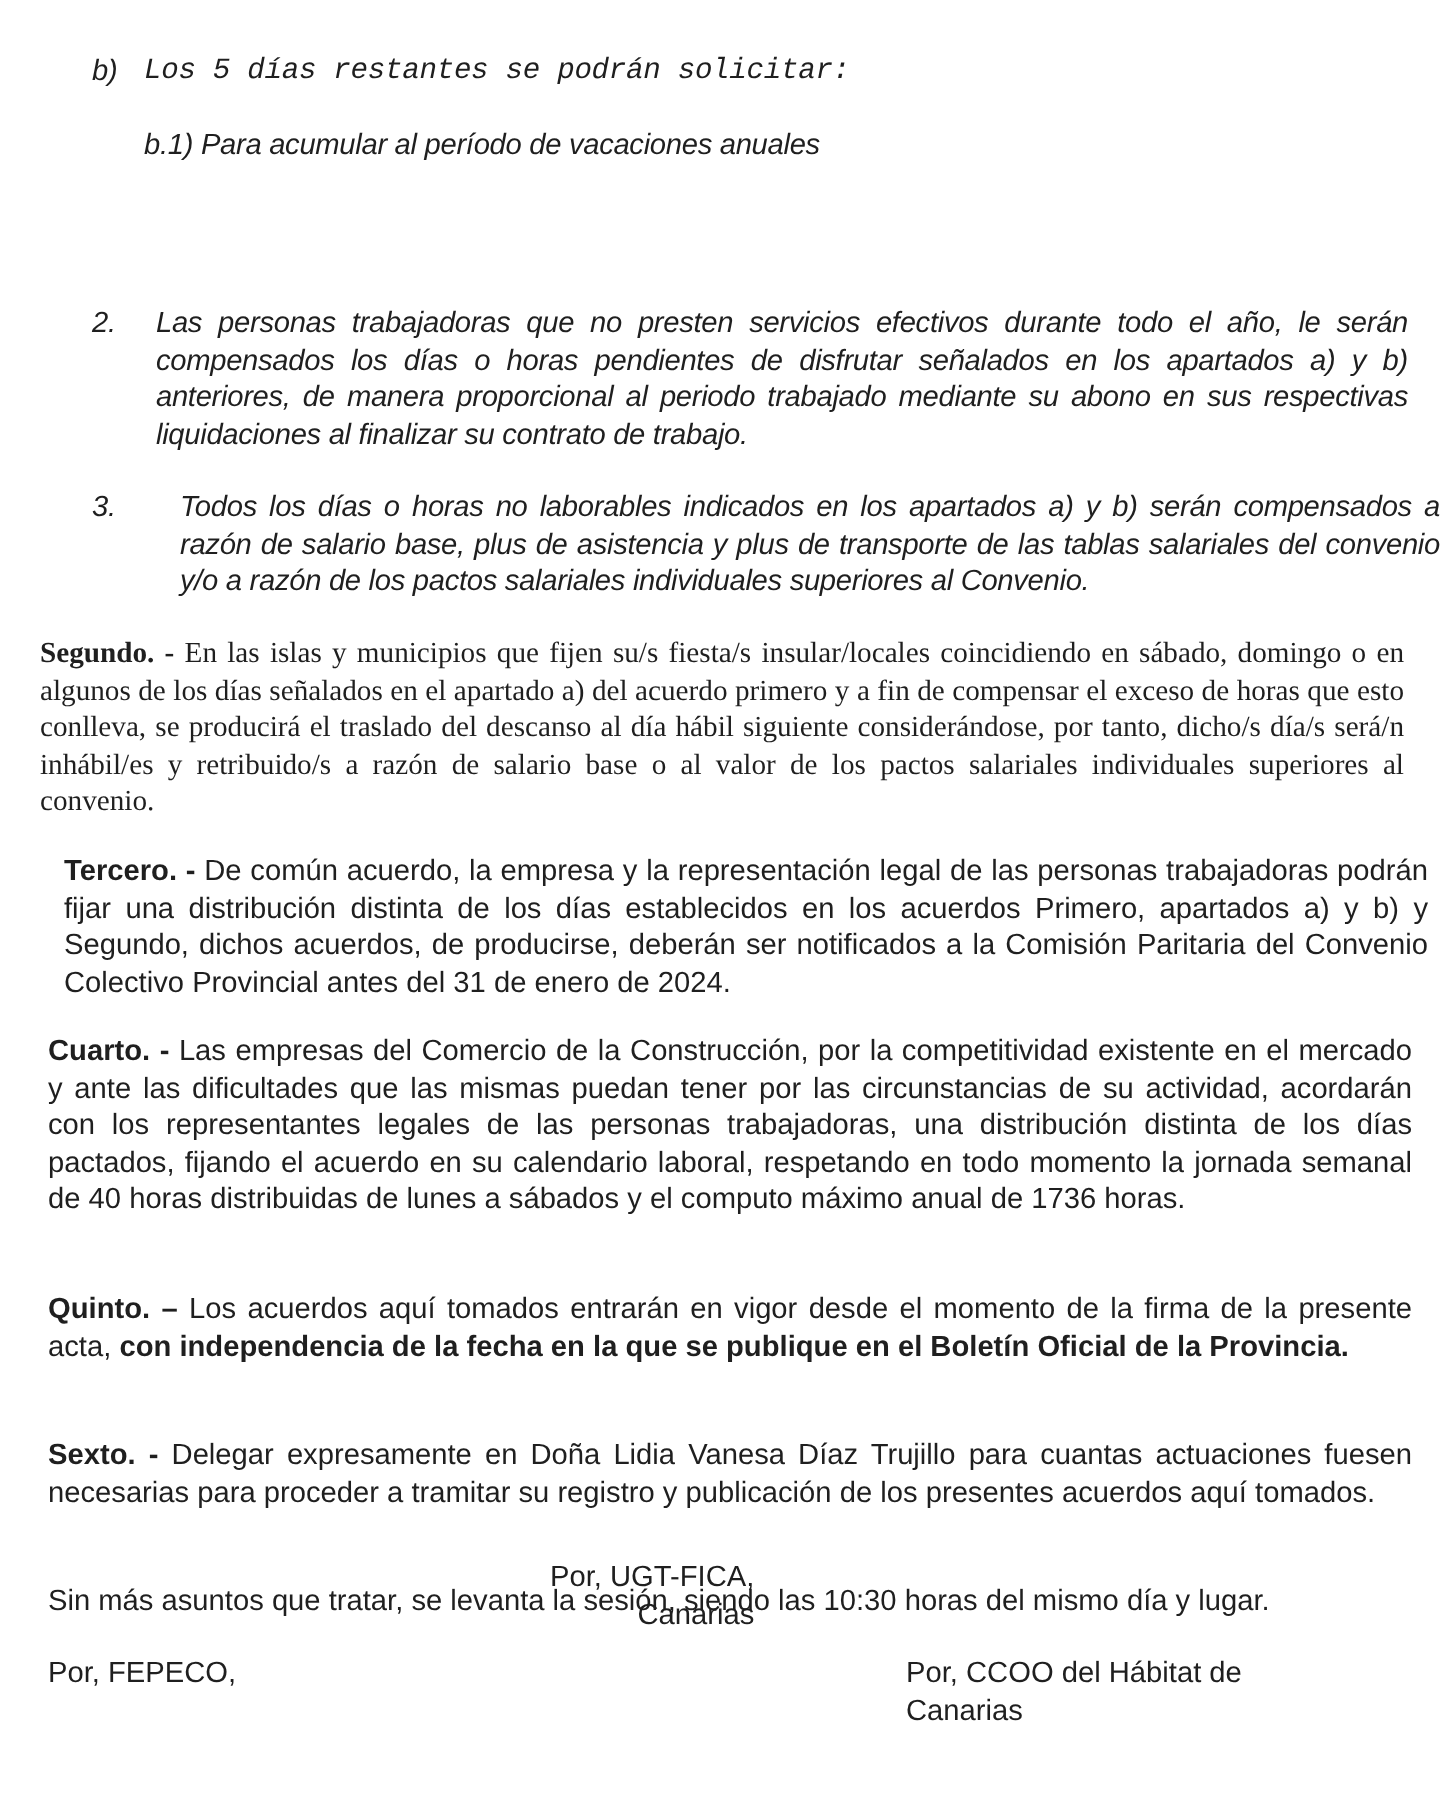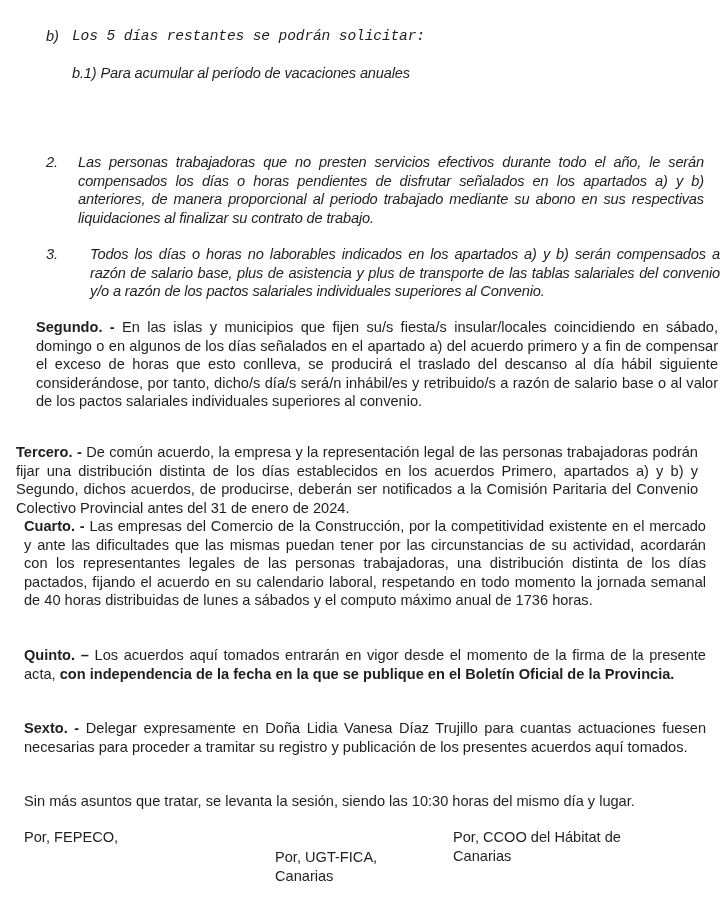--- a/index.html
+++ b/index.html
@@ -25,26 +25,26 @@
   <div class="line it" style="left:72px; top:27px;font-family:Liberation Mono, monospace;">Los 5 días restantes se podrán solicitar:</div>
 
   <div class="line it" style="left:72px; top:64px;">b.1) Para acumular al período de vacaciones anuales</div>
 
   <div class="line it" style="left:46px; top:153px;">2.</div>
   <div class="block it lastline-left" style="left:78px; top:153px; width:626px;">Las personas trabajadoras que no presten servicios efectivos durante todo el año, le serán compensados los días o horas pendientes de disfrutar señalados en los apartados a) y b) anteriores, de manera proporcional al periodo trabajado mediante su abono en sus respectivas liquidaciones al finalizar su contrato de trabajo.</div>
 
   <div class="line it" style="left:46px; top:245px;">3.</div>
   <div class="block it lastline-left" style="left:74px; top:245px; width:630px;margin-left:16px;">Todos los días o horas no laborables indicados en los apartados a) y b) serán compensados a razón de salario base, plus de asistencia y plus de transporte de las tablas salariales del convenio y/o a razón de los pactos salariales individuales superiores al Convenio.</div>
 
-  <div class="block lastline-left" style="left:36px; top:318px; width:682px;">
+  <div class="block lastline-left" style="left:20px; top:318px; width:682px;font-family:Liberation Serif, serif;">
     <b>Segundo. -</b>
     <span>En las islas y municipios que fijen su/s fiesta/s insular/locales coincidiendo en sábado, domingo o en algunos de los días señalados en el apartado a) del acuerdo primero y a fin de compensar el exceso de horas que esto conlleva, se producirá el traslado del descanso al día hábil siguiente considerándose, por tanto, dicho/s día/s será/n inhábil/es y retribuido/s a razón de salario base o al valor de los pactos salariales individuales superiores al convenio.</span>
   </div>
 
-  <div class="block lastline-left" style="left:16px; top:427px; width:682px;margin-top:16px;">
+  <div class="block lastline-left" style="left:32px; top:427px; width:682px;">
     <b>Tercero. -</b>
     <span>De común acuerdo, la empresa y la representación legal de las personas trabajadoras podrán fijar una distribución distinta de los días establecidos en los acuerdos Primero, apartados a) y b) y Segundo, dichos acuerdos, de producirse, deberán ser notificados a la Comisión Paritaria del Convenio Colectivo Provincial antes del 31 de enero de 2024.</span>
   </div>
 
   <div class="block lastline-left" style="left:24px; top:517px; width:682px;">
     <b>Cuarto. -</b>
     <span>Las empresas del Comercio de la Construcción, por la competitividad existente en el mercado y ante las dificultades que las mismas puedan tener por las circunstancias de su actividad, acordarán con los representantes legales de las personas trabajadoras, una distribución distinta de los días pactados, fijando el acuerdo en su calendario laboral, respetando en todo momento la jornada semanal de 40 horas distribuidas de lunes a sábados y el computo máximo anual de 1736 horas.</span>
   </div>
 
   <div class="block lastline-left" style="left:24px; top:719px; width:682px;">
@@ -57,21 +57,21 @@
     <span>Los acuerdos aquí tomados entrarán en vigor desde el momento de la firma de la presente acta,</span>
     <b>con independencia de la fecha en la que se publique en el Boletín Oficial de la Provincia.</b>
   </div>
 
   <div class="line" style="left:24px; top:792px;">Sin más asuntos que tratar, se levanta la sesión, siendo las 10:30 horas del mismo día y lugar.</div>
 
   <div class="sig" style="left:24px; top:828px;">
     <div>Por, FEPECO,</div>
     <div></div>
   </div>
-  <div class="sig" style="left:275px; top:848px;">
+  <div class="sig" style="left:275px; top:780px;text-align:right;">
     <div>Por, UGT-FICA,</div>
     <div>Canarias</div>
   </div>
   <div class="sig" style="left:453px; top:828px;">
     <div>Por, CCOO del Hábitat de</div>
     <div>Canarias</div>
   </div>
 
 </div>
 

